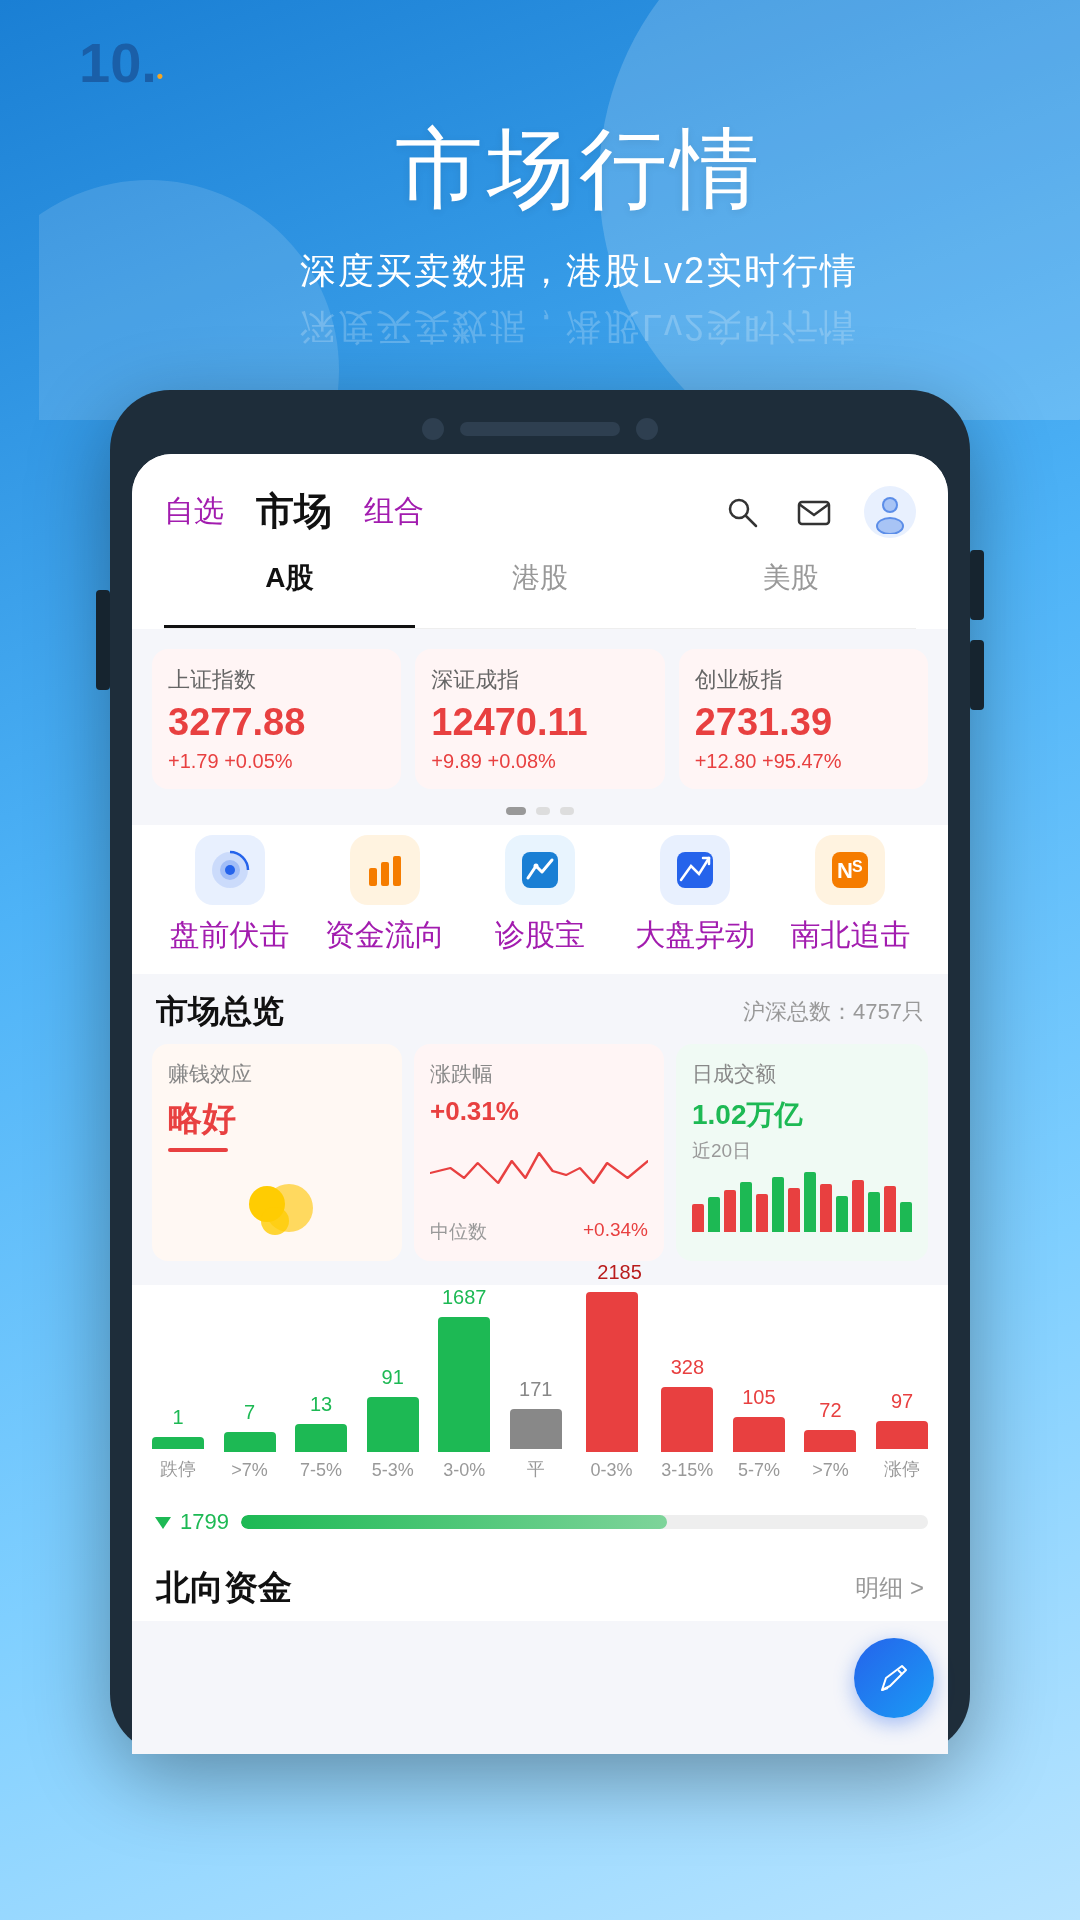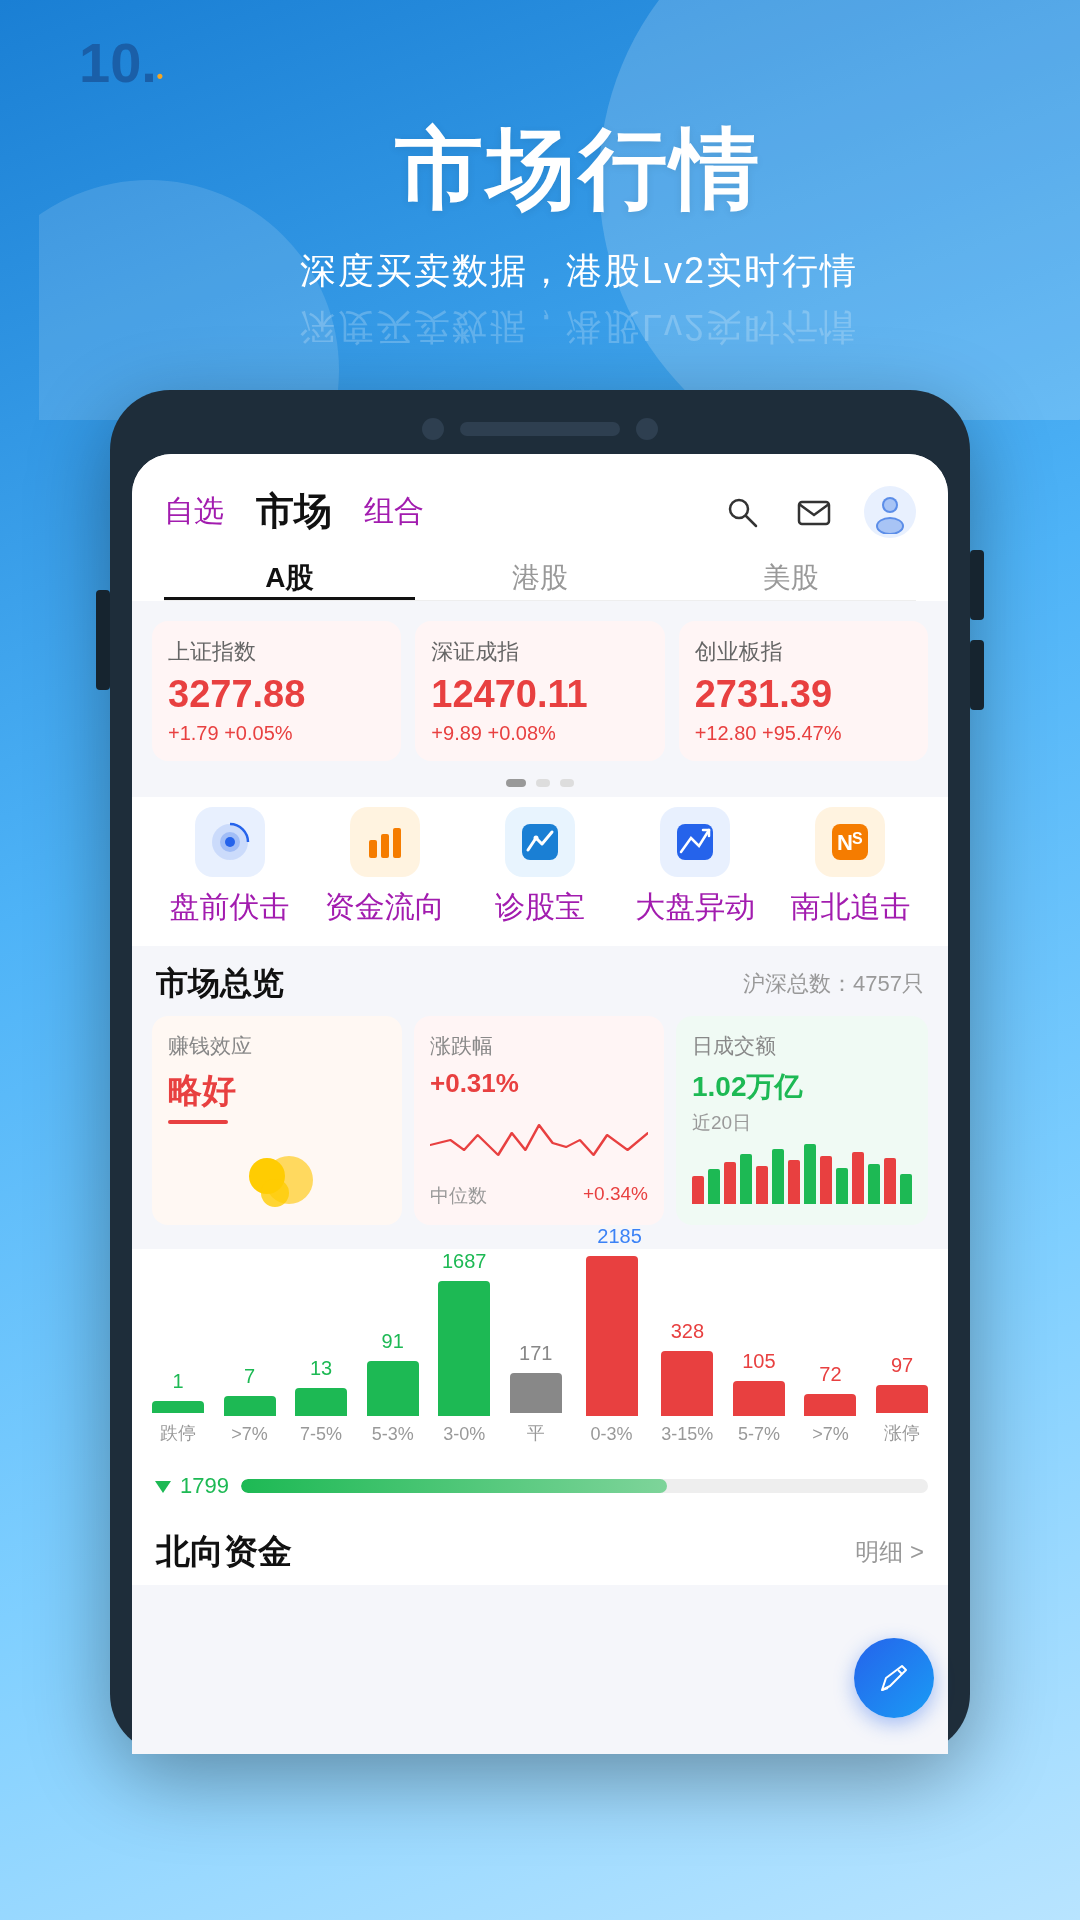--- a/index.html
+++ b/index.html
@@ -49,21 +49,21 @@
       width: 380px;
       height: 380px;
       border-radius: 50%;
       background: rgba(255,255,255,0.13);
       top: 180px;
       left: -80px;
     }
     .hero-title {
       margin-top: 80px;
       font-size: 88px;
-      font-weight: 700;
+      font-weight: 400;
       color: #fff;
       letter-spacing: 4px;
       text-shadow: 0 2px 8px rgba(0,0,0,0.08);
       z-index: 1;
     }
     .hero-subtitle {
       margin-top: 18px;
       font-size: 36px;
       color: #fff;
       letter-spacing: 2px;
@@ -195,21 +195,21 @@
     .stock-tabs {
       display: flex;
       margin-top: 18px;
       border-bottom: 1px solid #eee;
     }
     .stock-tab {
       flex: 1;
       text-align: center;
       font-size: 28px;
       color: #999;
-      padding-bottom: 0;
+      padding-bottom: 28px;
       cursor: pointer;
     }
     .stock-tab.active {
       color: #111;
       font-weight: 600;
       border-bottom: 3px solid #111;
     }
 
     
     .index-cards {
@@ -626,21 +626,21 @@
 
         <div class="market-card rise">
           <div class="market-card-label">涨跌幅</div>
           <div class="market-card-value red" style="font-size:26px;font-weight:700;color:#e84040;">+0.31%</div>
 
           <div class="rise-chart-area">
             <svg width="100%" height="70" viewBox="0 0 160 70" preserveAspectRatio="none">
               <polyline points="0,40 15,35 25,45 35,30 50,50 60,28 70,45 80,20 90,38 100,42 110,35 120,50 130,30 145,45 160,28" stroke="#e84040" stroke-width="2" fill="none" stroke-linecap="round" stroke-linejoin="round"></polyline>
             </svg>
           </div>
-          <div style="display:flex;justify-content:space-between;margin-top:4px;">
+          <div style="display:flex;justify-content:space-between;margin-top:12px;">
             <span style="font-size:19px;color:#999;">中位数</span>
             <span style="font-size:19px;color:#e84040;">+0.34%</span>
           </div>
         </div>
 
         <div class="market-card volume">
           <div class="market-card-label">日成交额</div>
           <div class="market-card-value green" style="font-size:28px;font-weight:700;color:#1db954;">1.02万亿</div>
           <div style="font-size:19px;color:#999;margin-top:4px;">近20日</div>
 
@@ -689,21 +689,21 @@
               <div class="bar-dist-count" style="color: rgb(29, 185, 84);">1687</div>
               <div class="bar-dist-bar" style="height: 135px; background: rgb(29, 185, 84);"></div>
               <div class="bar-dist-label">3-0%</div>
             </div>
             <div class="bar-dist-col">
               <div class="bar-dist-count" style="color: rgb(136, 136, 136);">171</div>
               <div class="bar-dist-bar" style="height: 40px; background: rgb(136, 136, 136);"></div>
               <div class="bar-dist-label">平</div>
             </div>
             <div class="bar-dist-col">
-              <div class="bar-dist-count" style="color: #3b82f6; margin-left: 16px;">2185</div>
+              <div class="bar-dist-count" style="color: #b91c1c; margin-left: 16px;">2185</div>
               <div class="bar-dist-bar" style="height: 160px; background: rgb(232, 64, 64);"></div>
               <div class="bar-dist-label">0-3%</div>
             </div>
             <div class="bar-dist-col">
               <div class="bar-dist-count" style="color: rgb(232, 64, 64);">328</div>
               <div class="bar-dist-bar" style="height: 65px; background: rgb(232, 64, 64);"></div>
               <div class="bar-dist-label">3-15%</div>
             </div>
             <div class="bar-dist-col">
               <div class="bar-dist-count" style="color: rgb(232, 64, 64);">105</div>

